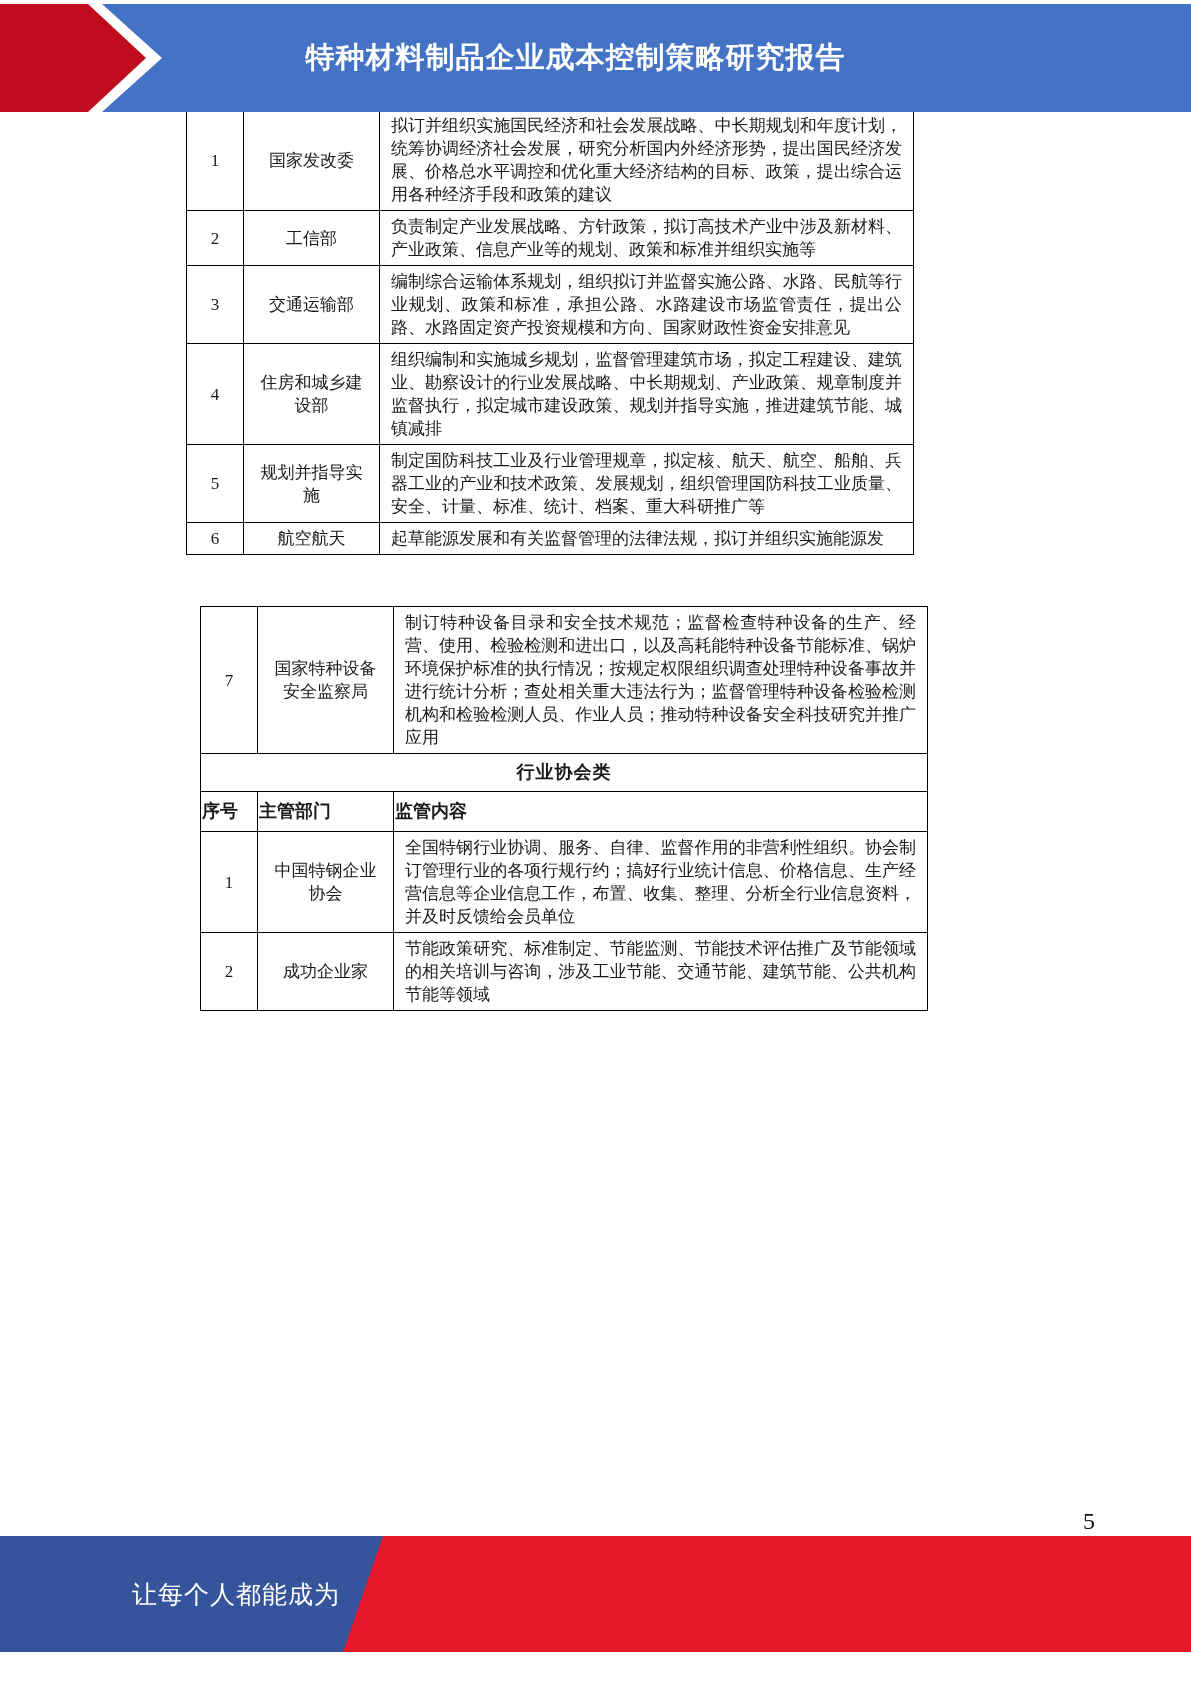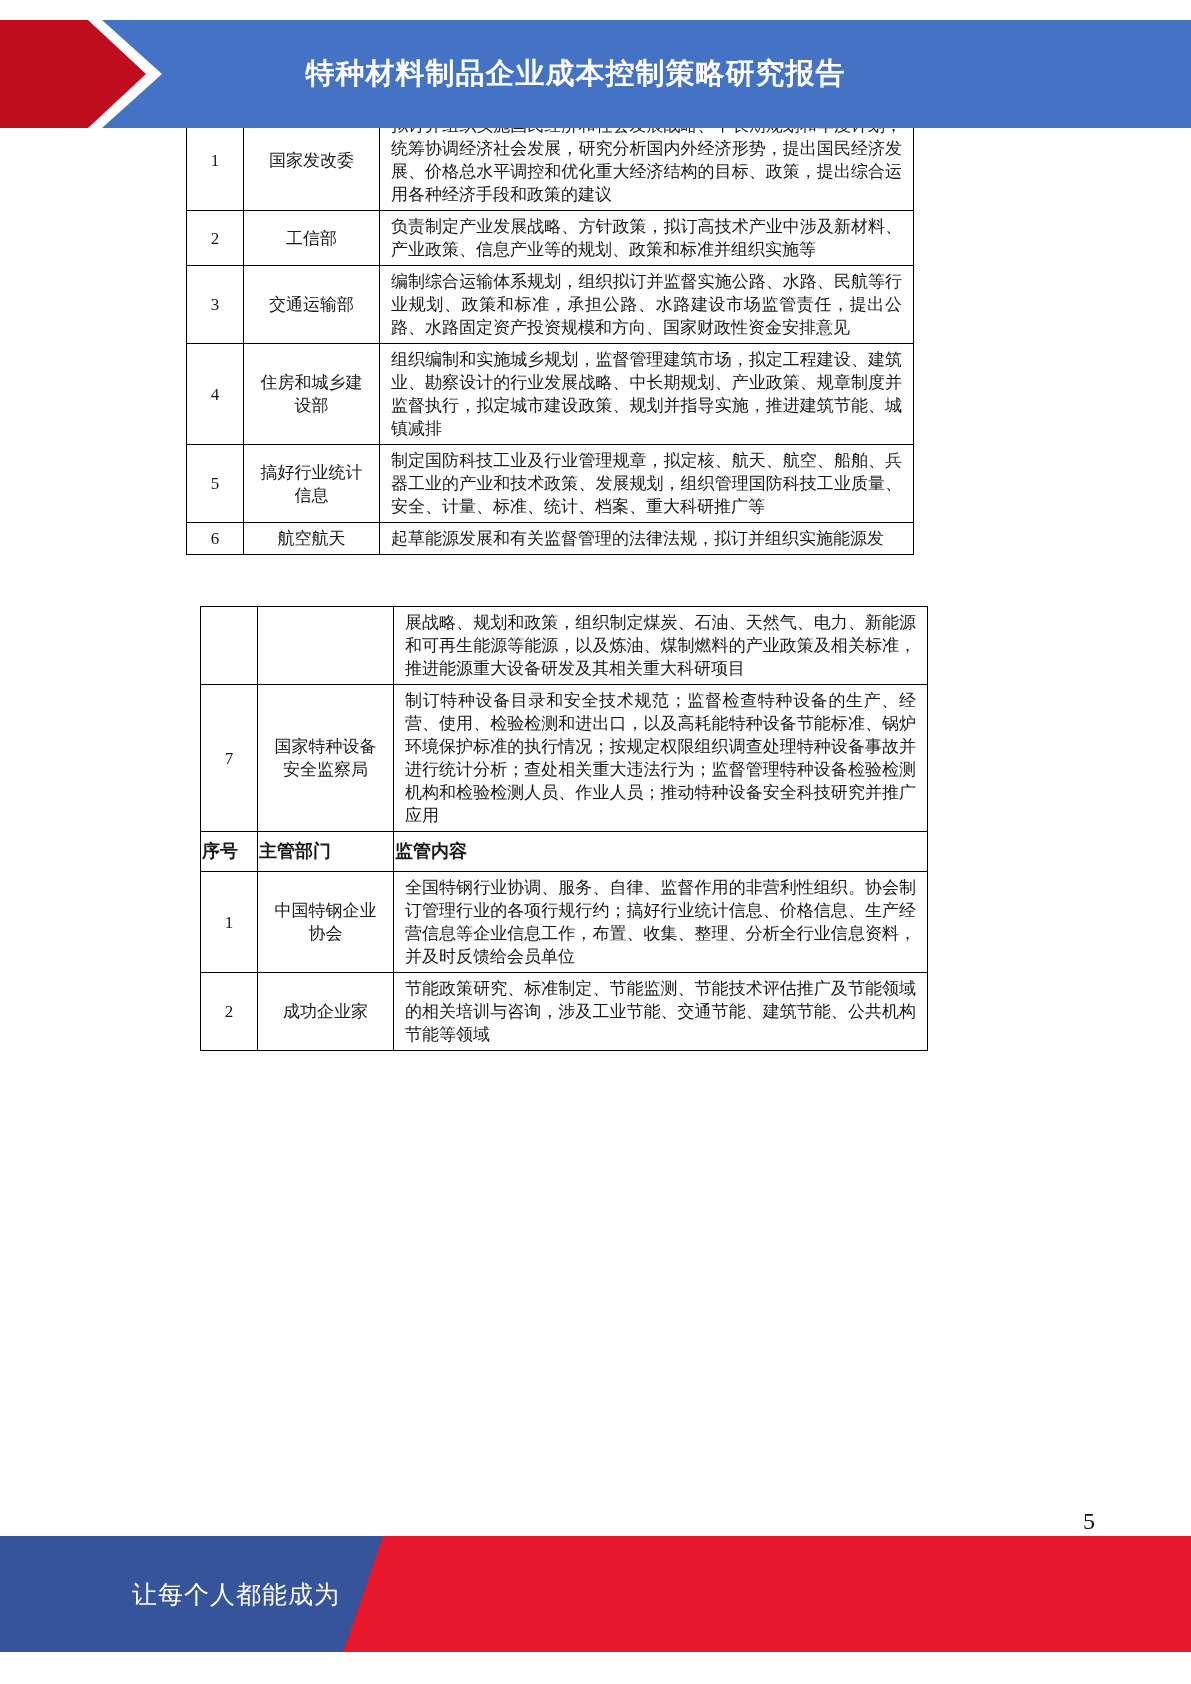--- a/index.html
+++ b/index.html
@@ -2,21 +2,21 @@
 <html><head>
 <meta charset="utf-8">
 <style>
   html,body{margin:0;padding:0;}
   body{
     width:1191px;height:1684px;position:relative;background:#ffffff;
     font-family:"Liberation Serif","DejaVu Serif",serif;
     color:#1a1a1a;overflow:hidden;
   }
   
-  .header{position:absolute;top:16px;left:0;width:1191px;height:115px;}
+  .header{position:absolute;top:0;left:0;width:1191px;height:115px;}
   .header svg{position:absolute;top:0;left:0;}
   .header-title{
     position:absolute;top:38px;left:0;width:1191px;
     text-align:center;padding-right:40px;box-sizing:border-box;
     font-family:"Liberation Sans","DejaVu Sans",sans-serif;
     font-weight:bold;font-size:29px;color:#ffffff;letter-spacing:1px;
   }
   
   table{
     border-collapse:collapse;table-layout:fixed;width:727px;
@@ -96,47 +96,45 @@
     <td class="c-dept">交通运输部</td>
     <td class="c-content">编制综合运输体系规划，组织拟订并监督实施公路、水路、民航等行业规划、政策和标准，承担公路、水路建设市场监管责任，提出公路、水路固定资产投资规模和方向、国家财政性资金安排意见</td>
   </tr>
   <tr>
     <td class="c-no">4</td>
     <td class="c-dept">住房和城乡建设部</td>
     <td class="c-content">组织编制和实施城乡规划，监督管理建筑市场，拟定工程建设、建筑业、勘察设计的行业发展战略、中长期规划、产业政策、规章制度并监督执行，拟定城市建设政策、规划并指导实施，推进建筑节能、城镇减排</td>
   </tr>
   <tr>
     <td class="c-no">5</td>
-    <td class="c-dept">搞好行业统计信息</td>
+    <td class="c-dept">规划并指导实施</td>
     <td class="c-content">制定国防科技工业及行业管理规章，拟定核、航天、航空、船舶、兵器工业的产业和技术政策、发展规划，组织管理国防科技工业质量、安全、计量、标准、统计、档案、重大科研推广等</td>
   </tr>
   <tr>
     <td class="c-no">6</td>
     <td class="c-dept">航空航天</td>
     <td class="c-content">起草能源发展和有关监督管理的法律法规，拟订并组织实施能源发</td>
   </tr>
 </tbody>
   </table>
 
 <table id="table2">
   <colgroup>
       <col style="width:57px">
       <col style="width:136px">
       <col style="width:534px">
     </colgroup>
   <tbody>
-      <tr>
-    <td class="c-no"></td>
-    <td class="c-dept"></td>
-    <td class="c-content">展战略、规划和政策，组织制定煤炭、石油、天然气、电力、新能源和可再生能源等能源，以及炼油、煤制燃料的产业政策及相关标准，推进能源重大设备研发及其相关重大科研项目</td>
-  </tr>
   <tr>
     <td class="c-no">7</td>
     <td class="c-dept">国家特种设备安全监察局</td>
     <td class="c-content">制订特种设备目录和安全技术规范；监督检查特种设备的生产、经营、使用、检验检测和进出口，以及高耗能特种设备节能标准、锅炉环境保护标准的执行情况；按规定权限组织调查处理特种设备事故并进行统计分析；查处相关重大违法行为；监督管理特种设备检验检测机构和检验检测人员、作业人员；推动特种设备安全科技研究并推广应用</td>
+  </tr>
+  <tr>
+    <td colspan="3" class="sec-title">行业协会类</td>
   </tr>
   <tr>
     <td class="col-head">序号</td>
     <td class="col-head">主管部门</td>
     <td class="col-head">监管内容</td>
   </tr>
   <tr>
     <td class="c-no">1</td>
     <td class="c-dept">中国特钢企业协会</td>
     <td class="c-content">全国特钢行业协调、服务、自律、监督作用的非营利性组织。协会制订管理行业的各项行规行约；搞好行业统计信息、价格信息、生产经营信息等企业信息工作，布置、收集、整理、分析全行业信息资料，并及时反馈给会员单位</td>

